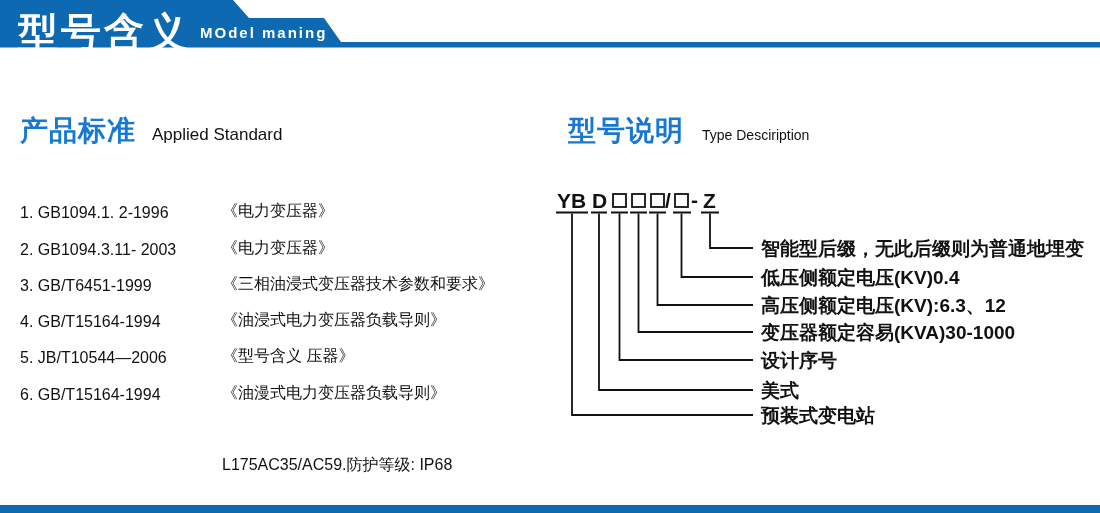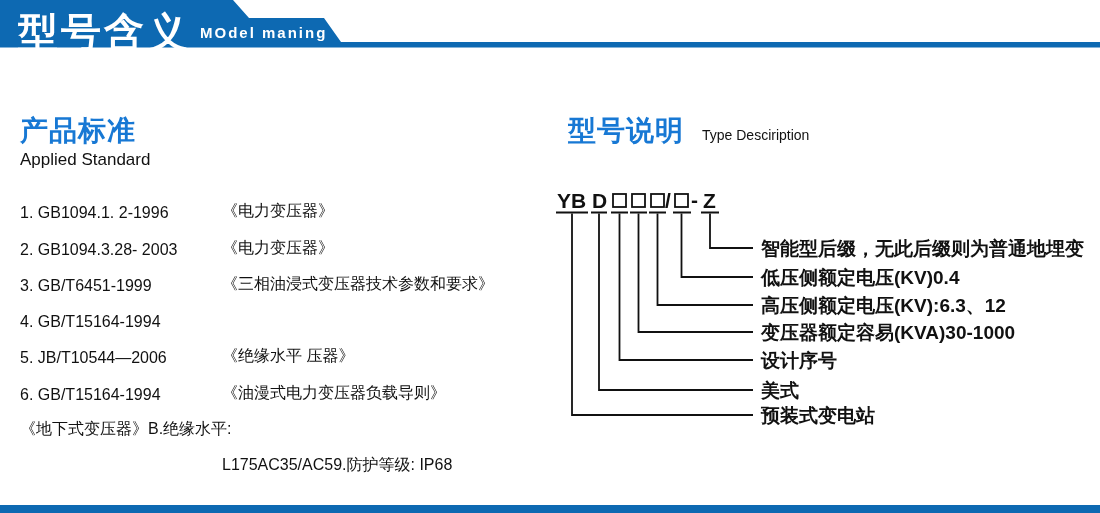--- a/index.html
+++ b/index.html
@@ -16,21 +16,21 @@
   }
   .hdr-en {
     position:absolute; left:200px; top:24px; font-size:15px; font-weight:bold;
     color:#fff; letter-spacing:2px; white-space:nowrap;
   }
   
   .sec-title {
     position:absolute; top:112px; display:flex; align-items:baseline; white-space:nowrap;
   }
   .sec-title .cn { font-size:28px; font-weight:bold; color:var(--blue_title); letter-spacing:1px; }
-  .sec-title-left  { left:4px;flex-direction:column; }
+  .sec-title-left  { left:20px; }
   .sec-title-right { left:560px;margin-left:8px; }
   .sec-title-left  .en { margin-left:16px;  font-size:17px; color:var(--ink); }
   .sec-title-right .en { margin-left:18px; font-size:14px; color:var(--ink); }
   
   .std-list { position:absolute; left:20px; top:186px; width:560px; }
   .std-item {
     display:flex; align-items:flex-end; height:36.3px;
     font-size:16px; color:var(--ink); white-space:nowrap;
   }
   .std-code { width:202px; flex:none; }
@@ -63,40 +63,40 @@
     <span class="cn">型号说明</span>
     <span class="en">Type Desciription</span>
   </div>
 
   <div class="std-list">
     <div class="std-item">
       <span class="std-code">1. GB1094.1. 2-1996</span>
       <span class="std-text">《电力变压器》</span>
     </div>
     <div class="std-item">
-      <span class="std-code">2. GB1094.3.28- 2003</span>
+      <span class="std-code">2. GB1094.3.11- 2003</span>
       <span class="std-text">《电力变压器》</span>
     </div>
     <div class="std-item">
       <span class="std-code">3. GB/T6451-1999</span>
       <span class="std-text">《三相油浸式变压器技术参数和要求》</span>
     </div>
     <div class="std-item">
       <span class="std-code">4. GB/T15164-1994</span>
+      <span class="std-text">《油浸式电力变压器负载导则》</span>
     </div>
     <div class="std-item">
       <span class="std-code">5. JB/T10544—2006</span>
-      <span class="std-text">《绝缘水平 压器》</span>
+      <span class="std-text">《型号含义 压器》</span>
     </div>
     <div class="std-item">
       <span class="std-code">6. GB/T15164-1994</span>
       <span class="std-text">《油漫式电力变压器负载导则》</span>
     </div>
     <div class="std-item">
-      <span class="std-text">《地下式变压器》B.绝缘水平:</span>
     </div>
     <div class="std-item">
       <span class="std-code"></span>
       <span class="std-text">L175AC35/AC59.防护等级: IP68</span>
     </div>
   </div>
 
   <svg class="diagram" width="545" height="300" viewBox="0 0 545 300">
 
     <g font-weight="bold" font-size="21" fill="var(--ink)">

